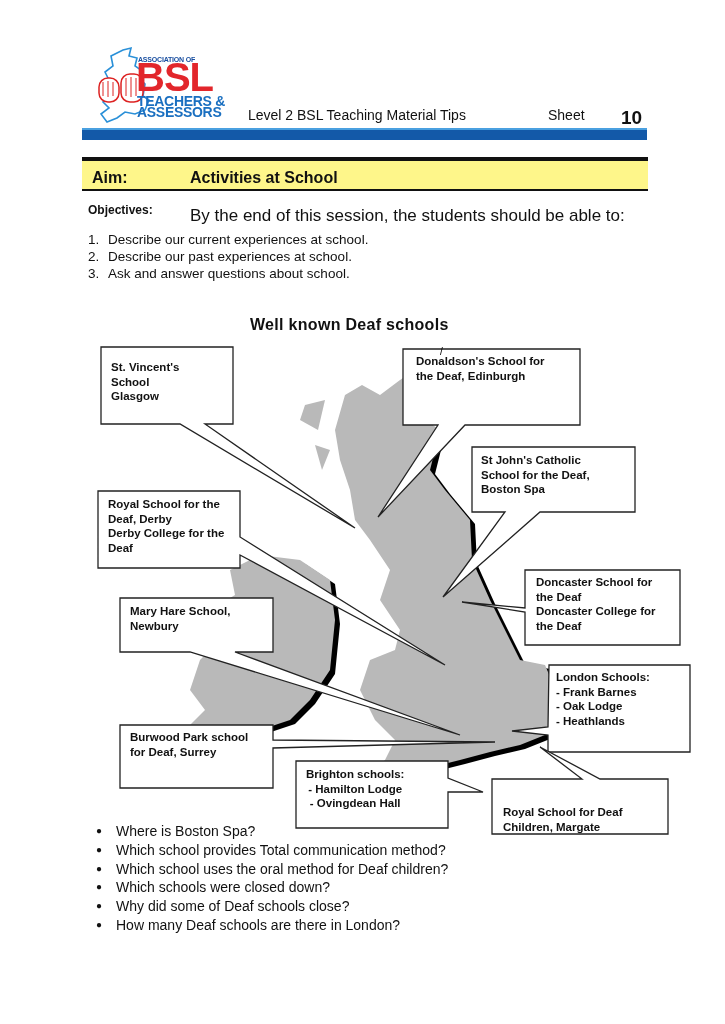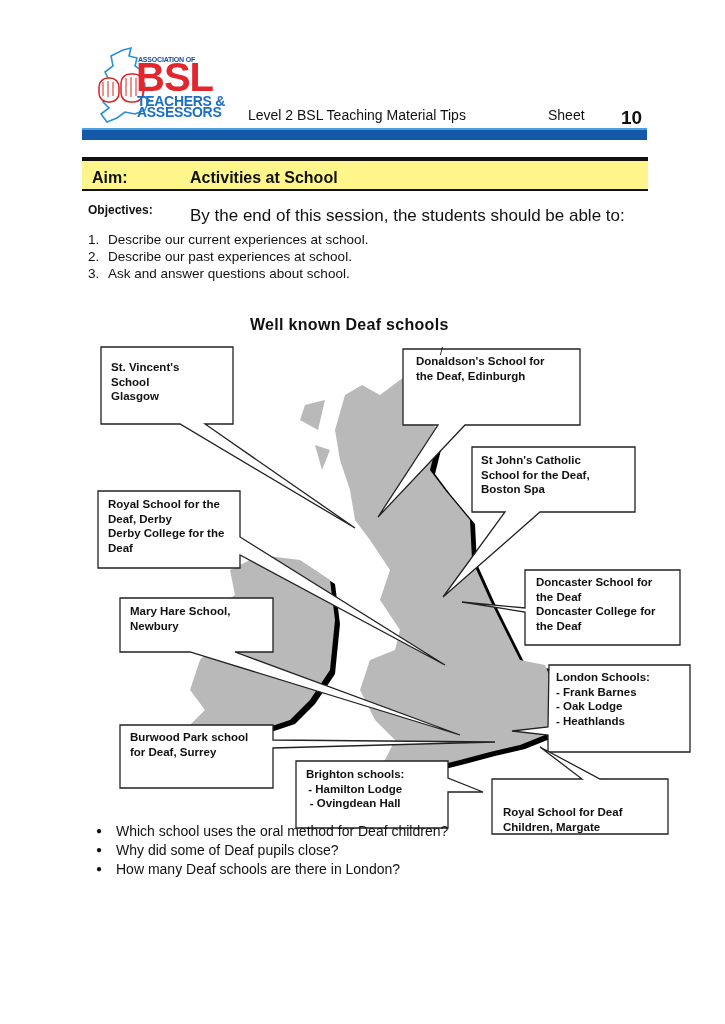--- a/index.html
+++ b/index.html
@@ -127,16 +127,19 @@
 - Heathlands</div>
 <div class="abs callout-text" style="left:130px;top:730px;">Burwood Park school
 for Deaf, Surrey</div>
 <div class="abs callout-text" style="left:306px;top:767px;text-align:center;">Brighton schools:
 - Hamilton Lodge
 - Ovingdean Hall</div>
 <div class="abs callout-text" style="left:503px;top:785px;margin-top:20px;">Royal School for Deaf
 Children, Margate</div>
 
 <ul class="abs q-list">
+  <li><span class="b">●</span><span>Where is Boston Spa?</span></li>
+  <li><span class="b">●</span><span>Which school provides Total communication method?</span></li>
   <li><span class="b">●</span><span>Which school uses the oral method for Deaf children?</span></li>
-  <li><span class="b">●</span><span>Why did some of Deaf pupils close?</span></li>
+  <li><span class="b">●</span><span>Which schools were closed down?</span></li>
+  <li><span class="b">●</span><span>Why did some of Deaf schools close?</span></li>
   <li><span class="b">●</span><span>How many Deaf schools are there in London?</span></li>
 </ul>
 
 </body></html>

